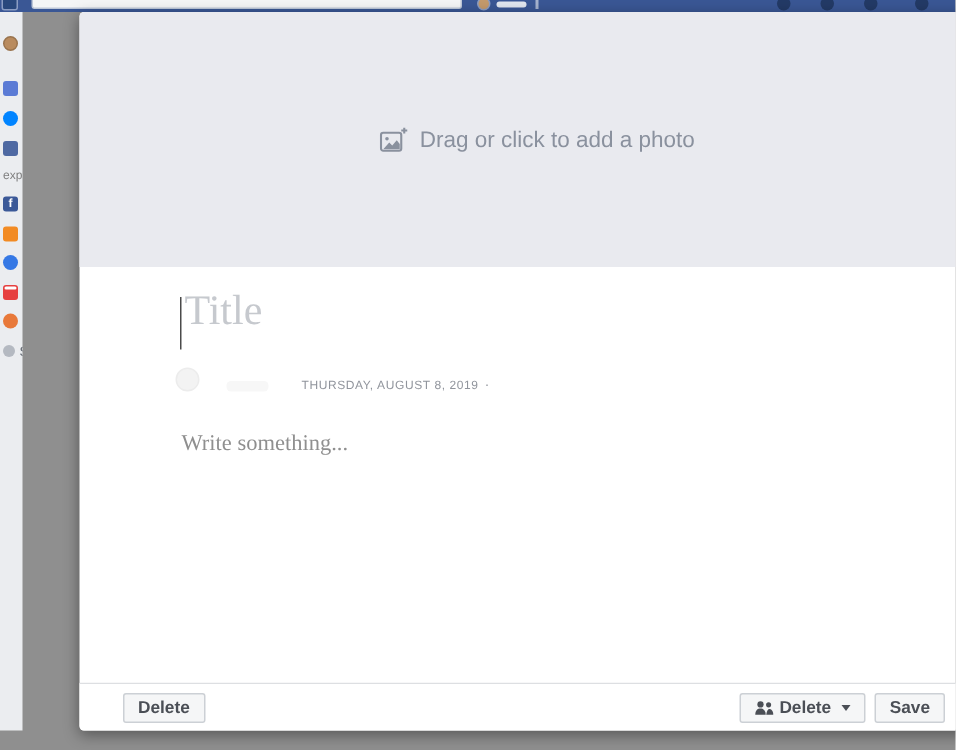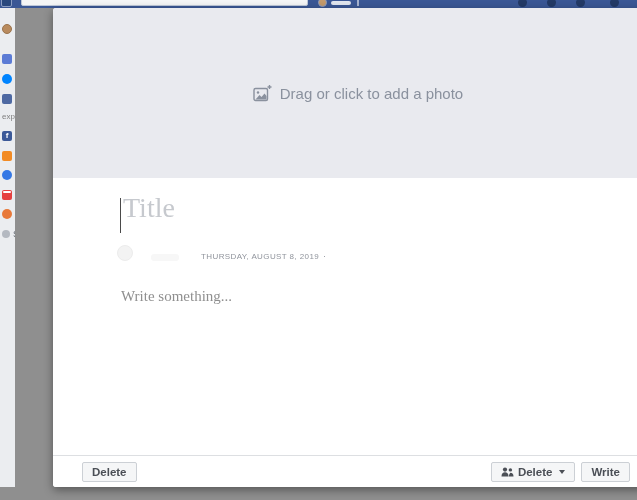--- a/index.html
+++ b/index.html
@@ -160,18 +160,18 @@
         <svg width="13" height="10" viewBox="0 0 13 10">
           <circle cx="4" cy="2.6" r="2.1" fill="#4b4f56"></circle>
           <path d="M0.5 9.5 C0.5 6.6 2 5.3 4 5.3 C6 5.3 7.5 6.6 7.5 9.5 Z" fill="#4b4f56"></path>
           <circle cx="9.4" cy="2.9" r="1.7" fill="#4b4f56"></circle>
           <path d="M7.8 9.5 C8.2 6.9 9 5.8 9.6 5.7 C11.3 5.7 12.5 6.9 12.5 9.5 Z" fill="#4b4f56"></path>
         </svg>
         <span>Delete</span>
         <span class="caret-down"></span>
       </button>
       <div class="gap"></div>
-      <button class="btn">Write</button>
+      <button class="btn">Save</button>
       <div class="gap" style="width:4px;"></div>
     </div>
   </div>
 
 </div>
 
 </body></html>

